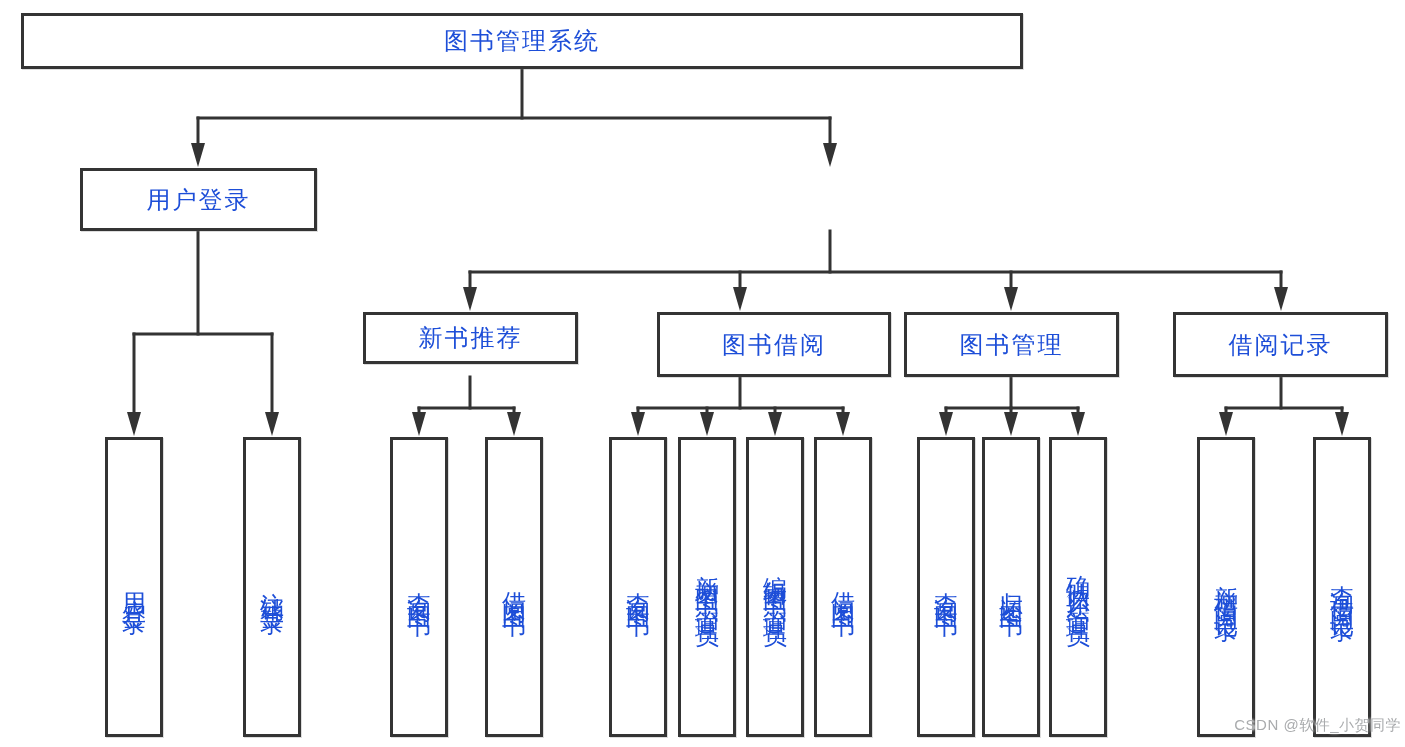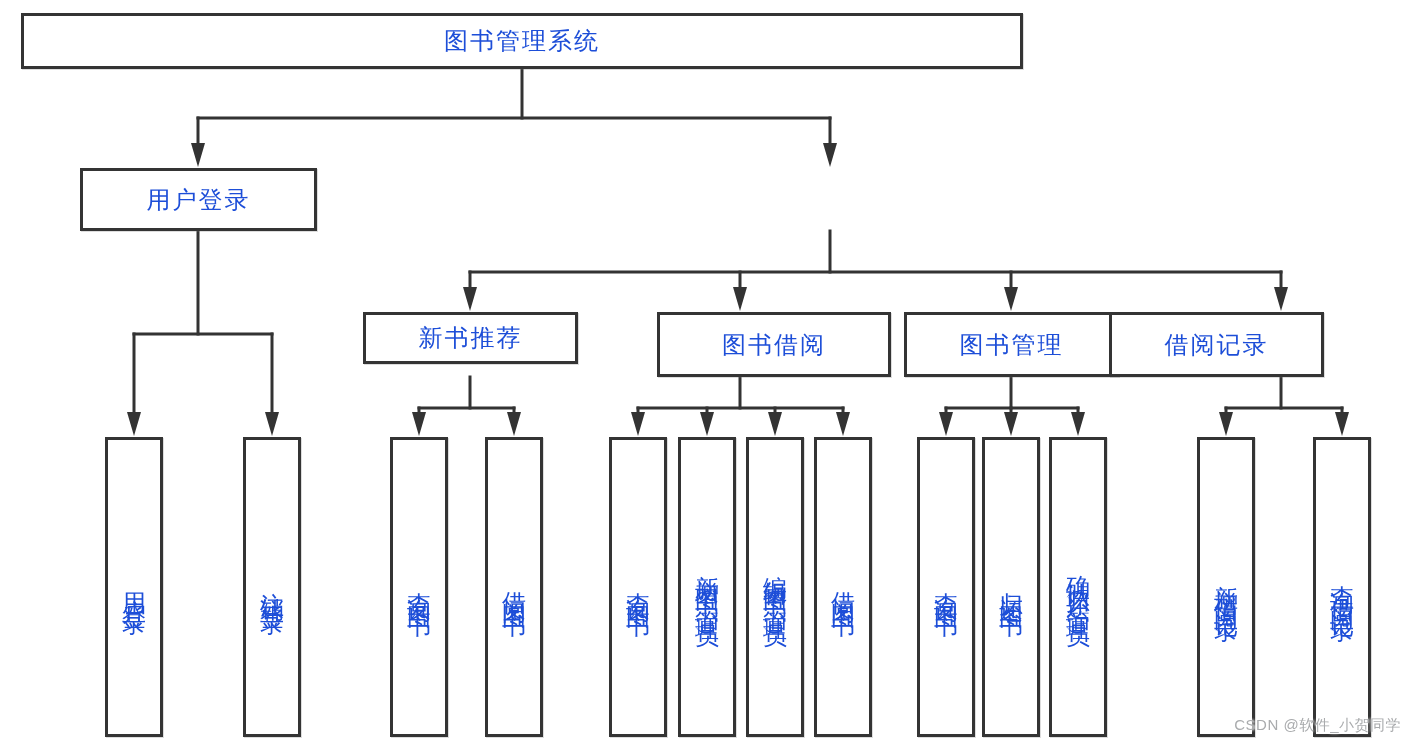--- a/index.html
+++ b/index.html
@@ -137,21 +137,21 @@
 
   <div class="node" style="left:363px; top:312px; width:215px; height:52px;">
     <span class="lbl">新书推荐</span>
   </div>
   <div class="node" style="left:657px; top:312px; width:234px; height:65px;">
     <span class="lbl">图书借阅</span>
   </div>
   <div class="node" style="left:904px; top:312px; width:215px; height:65px;">
     <span class="lbl">图书管理</span>
   </div>
-  <div class="node" style="left:1109px; top:312px; width:215px; height:65px;">
+  <div class="node" style="left:1173px; top:312px; width:215px; height:65px;">
     <span class="lbl">借阅记录</span>
   </div>
 
   <div class="node leaf" style="left:105px; top:437px; width:58px; height:300px;">
     <span class="lbl">用户登录</span>
   </div>
   <div class="node leaf" style="left:243px; top:437px; width:58px; height:300px;">
     <span class="lbl">注销登录</span>
   </div>
 

